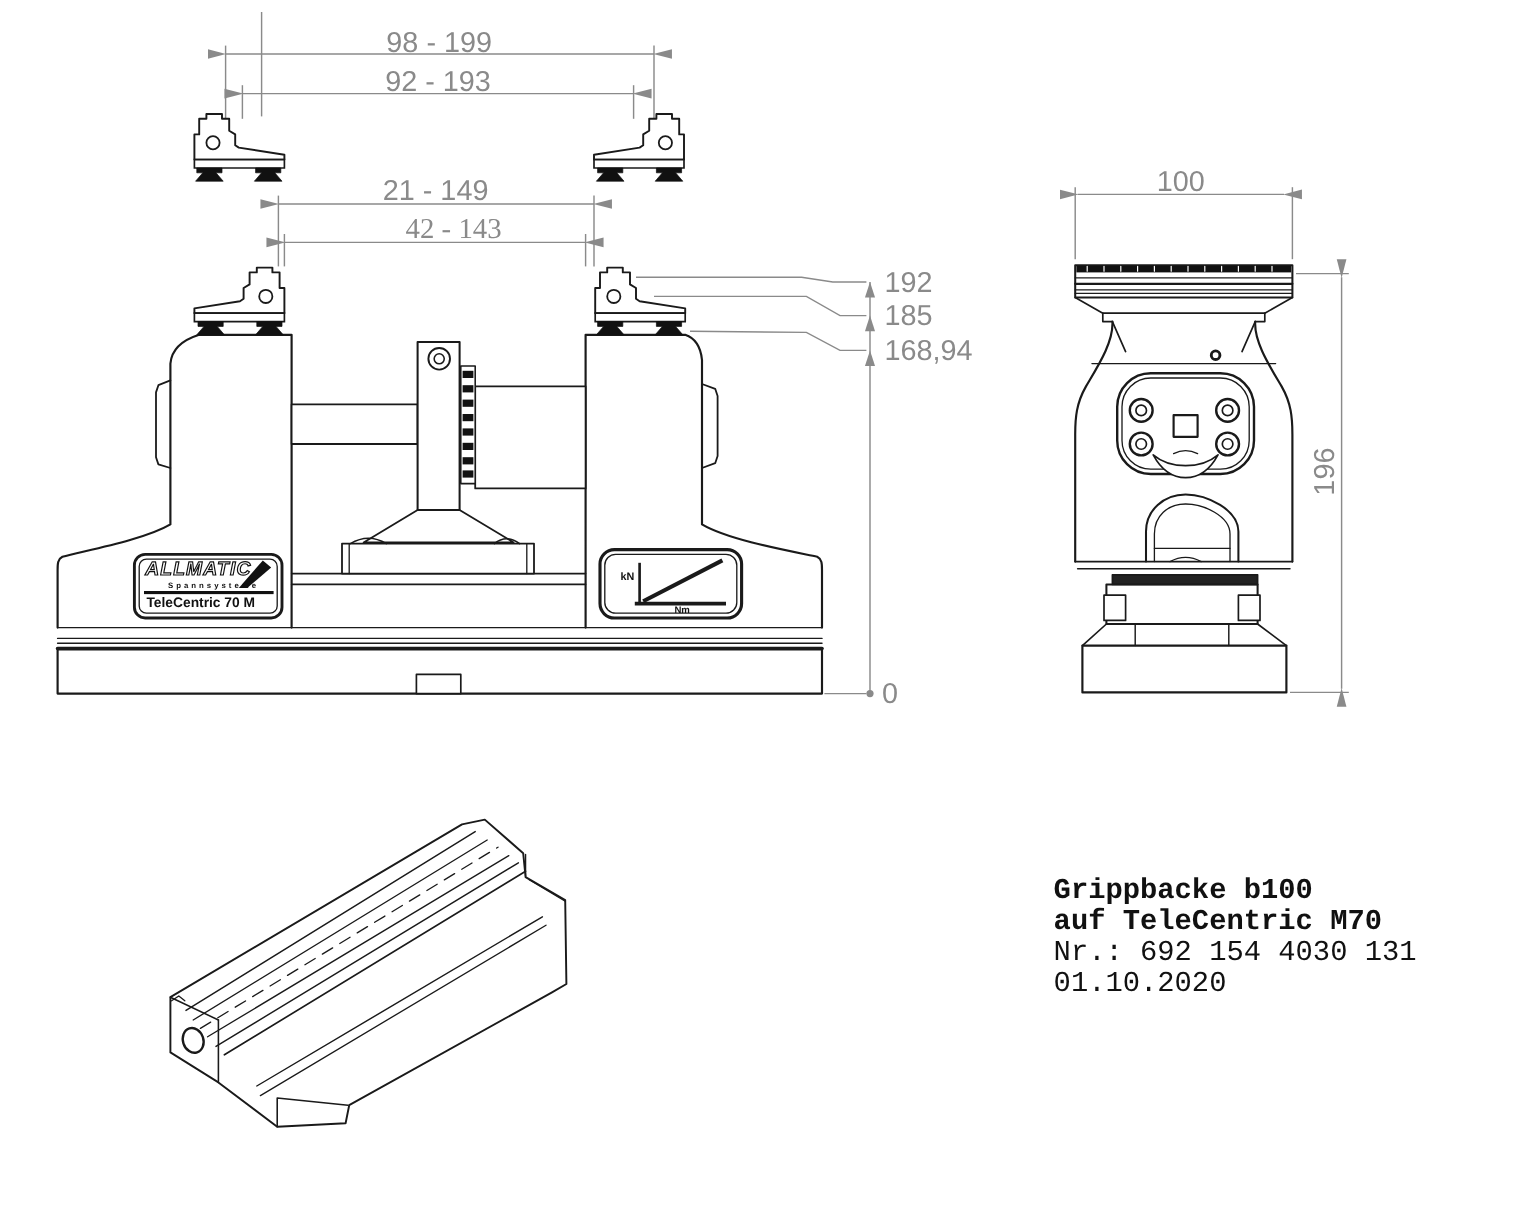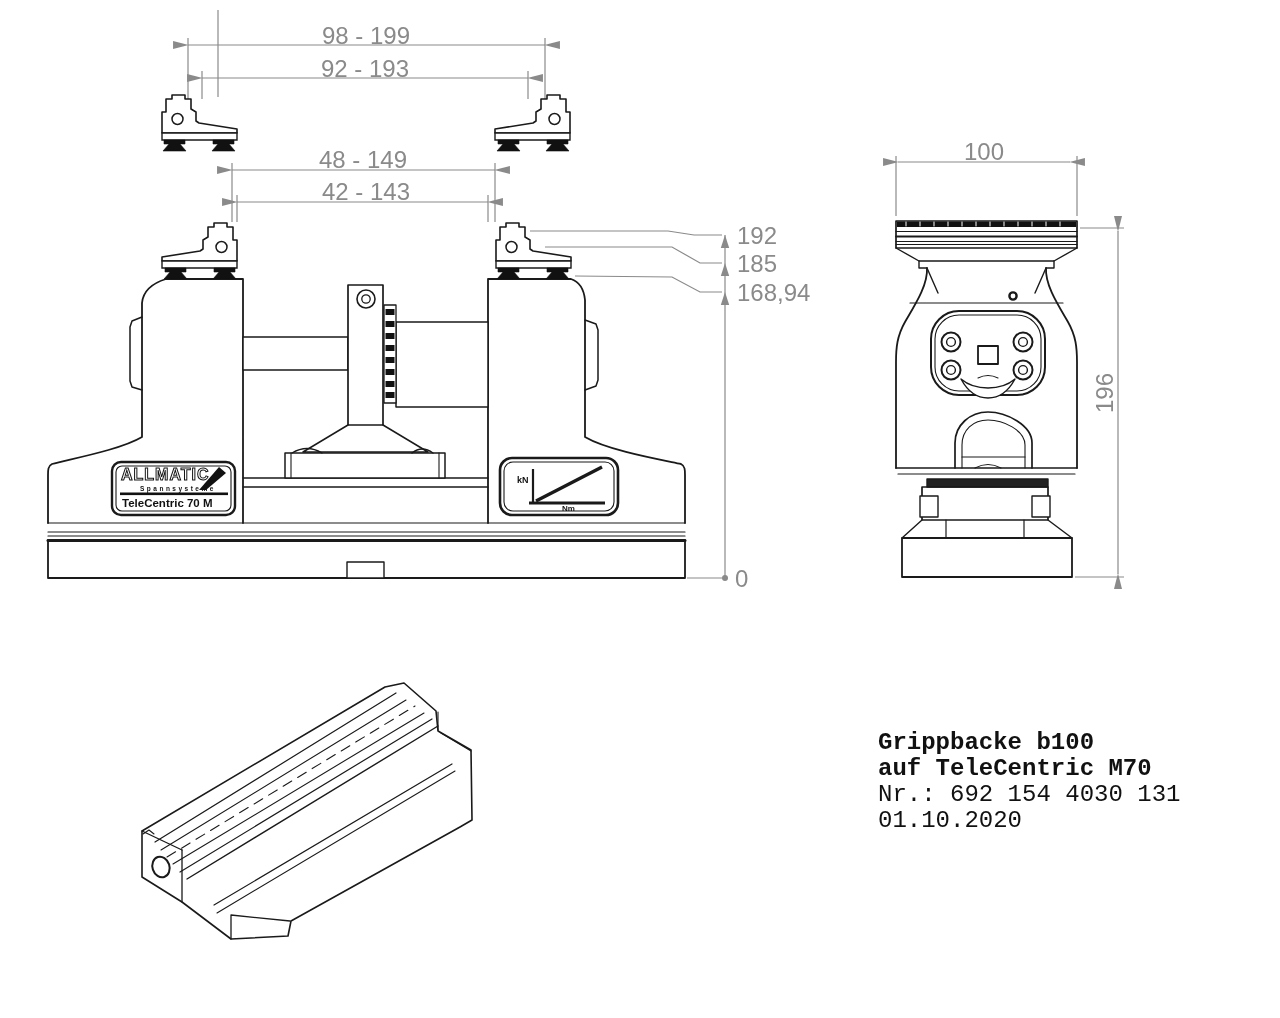--- a/index.html
+++ b/index.html
@@ -6,21 +6,21 @@
   #stage{position:relative;width:1280px;height:1018px;background:#ffffff;overflow:hidden;
          font-family:"Liberation Sans",sans-serif;}
   #stage svg{position:absolute;left:0;top:0;}
   .ovl{position:absolute;white-space:nowrap;}
   .dimtxt{color:#8a8a8a;font-size:24px;font-weight:400;}
   .ctr{text-align:center;}
   .rot{transform:rotate(-90deg);transform-origin:center center;}
   .tb{color:#111;font-size:24px;line-height:26px;}
   .tb.b{font-weight:700;}
   .logo-brand{color:#fff;font-size:16px;font-weight:800;letter-spacing:1px;
-              -webkit-text-stroke:1px #111;text-stroke:1px #111;}
+              -webkit-text-stroke:1px #111;text-stroke:1px #111;font-style:italic;}
   .logo-sub{color:#111;font-size:6.5px;font-weight:700;letter-spacing:2.5px;}
   .logo-model{color:#111;font-size:11.5px;font-weight:700;}
   .axlbl{color:#111;font-weight:700;}
   
 </style>
 </head>
 <body>
 
 <div id="stage">
 
@@ -235,22 +235,22 @@
 
     <line x1="438" y1="730" x2="438" y2="712" stroke-width="1.1"></line>
     <line x1="441" y1="733" x2="471" y2="751" stroke-width="1.1"></line>
 
     <path d="M231,939 L231,915 L290,921" stroke-width="1.3"></path>
   </g>
 </svg>
 
 <div class="ovl dimtxt ctr" style="left:266px;top:22px;width:200px;">98 - 199</div>
 <div class="ovl dimtxt ctr" style="left:265px;top:55px;width:200px;">92 - 193</div>
-<div class="ovl dimtxt ctr" style="left:263px;top:146px;width:200px;">48 - 149</div>
-<div class="ovl dimtxt ctr" style="left:266px;top:178px;width:200px;">42 - 143</div>
+<div class="ovl dimtxt ctr" style="left:263px;top:146px;width:200px;">21 - 149</div>
+<div class="ovl dimtxt ctr" style="left:278px;top:178px;width:200px;font-family:Liberation Serif, serif;">42 - 143</div>
 
 <div class="ovl dimtxt" style="left:737px;top:222px;">192</div>
 <div class="ovl dimtxt" style="left:737px;top:250px;">185</div>
 <div class="ovl dimtxt" style="left:737px;top:279px;">168,94</div>
 <div class="ovl dimtxt" style="left:735px;top:565px;">0</div>
 
 <div class="ovl dimtxt ctr" style="left:934px;top:138px;width:100px;">100</div>
 <div class="ovl dimtxt ctr rot" style="left:1074px;top:380px;width:60px;height:26px;">196</div>
 
 <div class="ovl logo-brand" style="left:121px;top:466px;">ALLMATIC</div>

